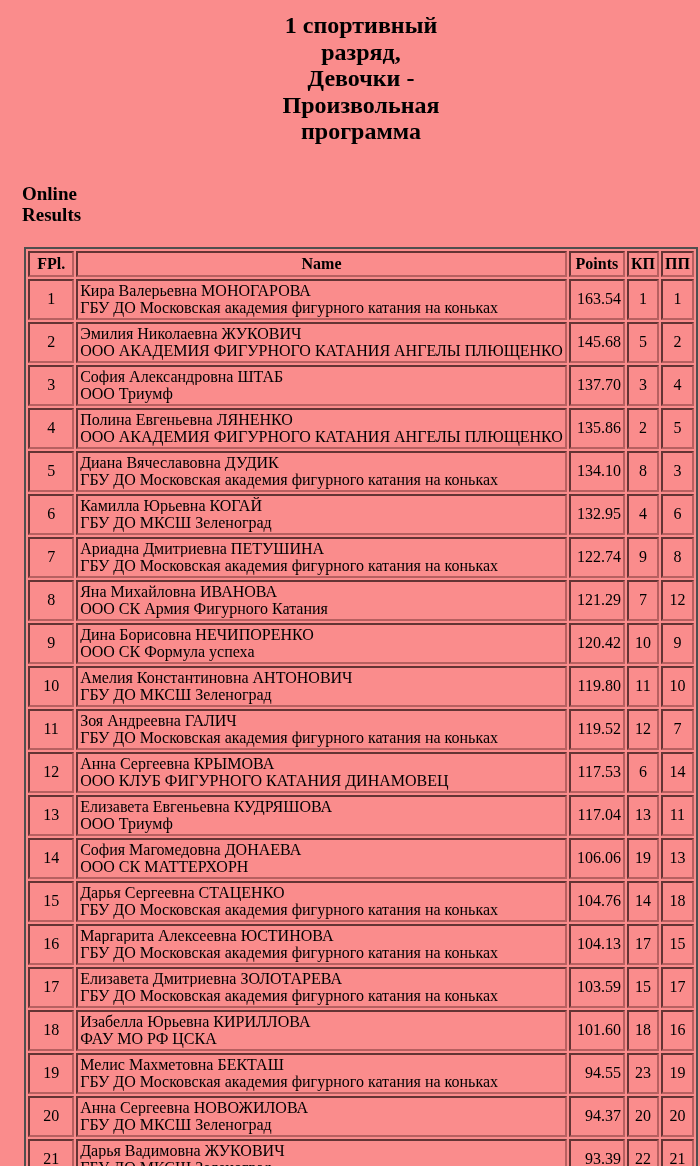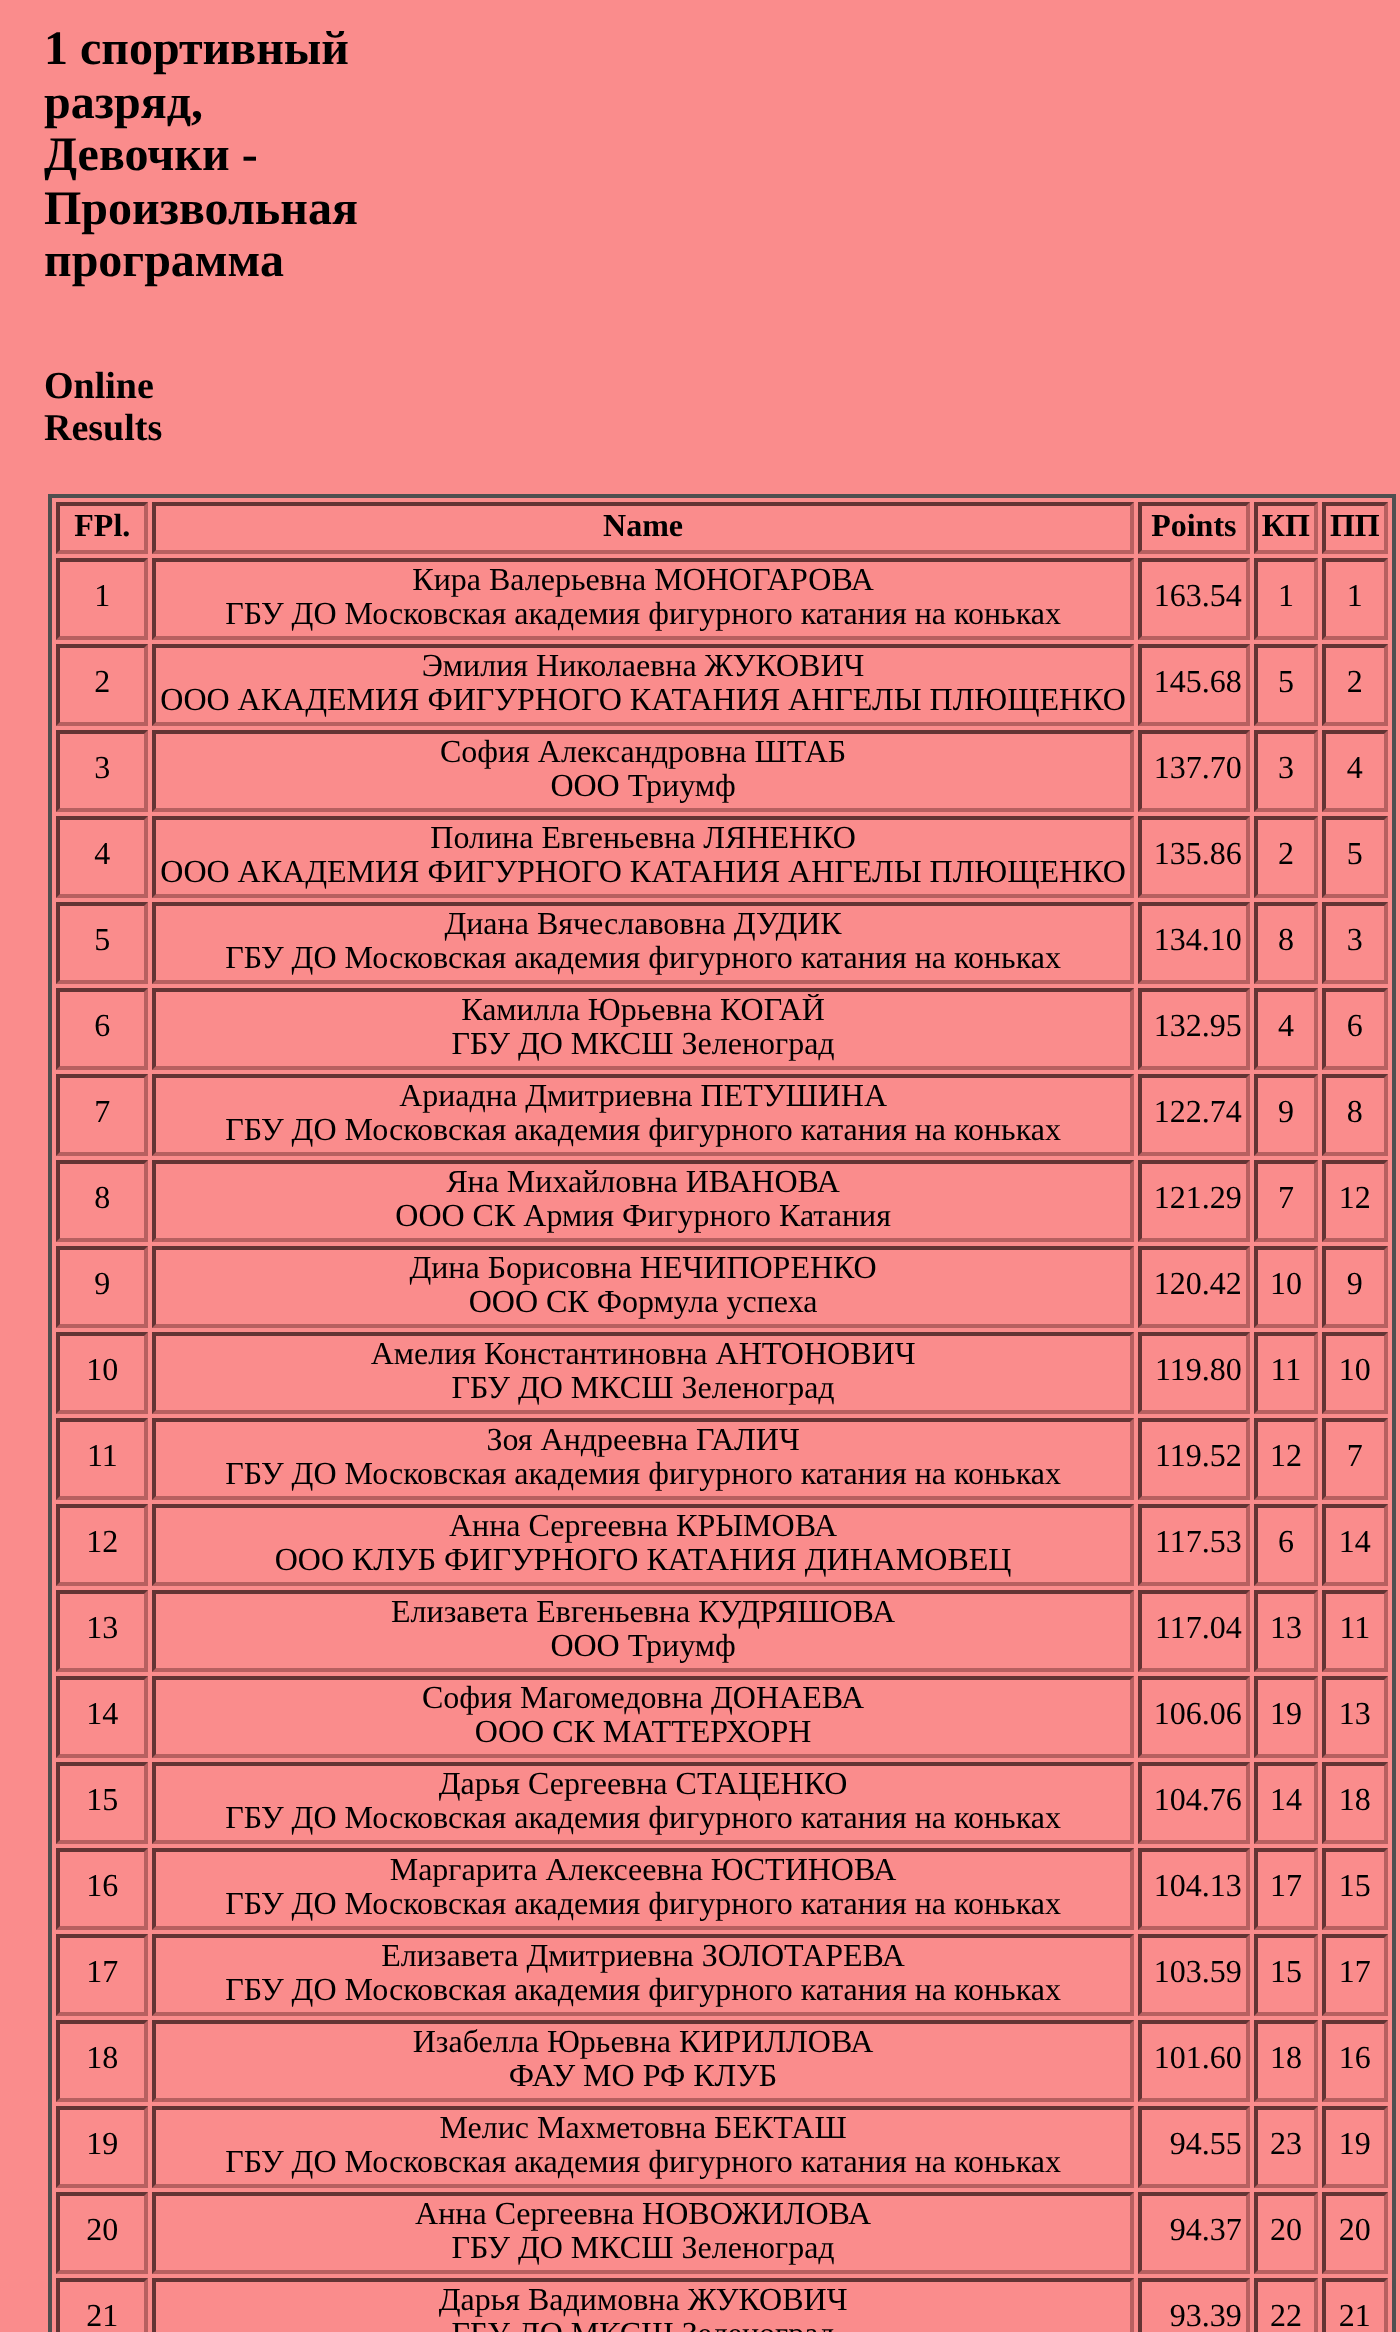--- a/index.html
+++ b/index.html
@@ -14,20 +14,21 @@
     color: #000000;
     font-family: "Liberation Serif", "DejaVu Serif", serif;
     padding-left: 22px;
     box-sizing: border-box;
   }
   .page-title {
     margin: 12px 0 0 0;
     font-size: 24px;
     font-weight: bold;
     line-height: 26.5px;
+    text-align: center;
     white-space: pre-line;
   }
   .page-subtitle {
     margin: 38px 0 21px 0;
     font-size: 19px;
     font-weight: bold;
     line-height: 21.5px;
     white-space: pre-line;
   }
   table.results {
@@ -45,21 +46,21 @@
     padding: 1px 2px;
     overflow: hidden;
     vertical-align: middle;
   }
   table.results th {
     font-weight: bold;
     line-height: 20px;
     white-space: nowrap;
   }
   td.c-fpl  { text-align: center; }
-  td.c-name { text-align: center; }
+  td.c-name { text-align: left; }
   td.c-points { text-align: right; padding-right: 3px; white-space: nowrap; margin-left: 24px; }
   td.c-kp, td.c-pp { text-align: center; }
   .skater, .club {
     line-height: 17.5px;
     white-space: nowrap;
     overflow: hidden;
   }
   col.w-fpl    { width: 46px; }
   col.w-name   { width: 482px; }
   col.w-points { width: 56px; }
@@ -262,21 +263,21 @@
           <div class="club">ГБУ ДО Московская академия фигурного катания на коньках</div>
         </td>
         <td class="c-points">103.59</td>
         <td class="c-kp">15</td>
         <td class="c-pp">17</td>
       </tr>
       <tr>
         <td class="c-fpl">18</td>
         <td class="c-name">
           <div class="skater">Изабелла Юрьевна КИРИЛЛОВА</div>
-          <div class="club">ФАУ МО РФ КЛУБ</div>
+          <div class="club">ФАУ МО РФ ЦСКА</div>
         </td>
         <td class="c-points">101.60</td>
         <td class="c-kp">18</td>
         <td class="c-pp">16</td>
       </tr>
       <tr>
         <td class="c-fpl">19</td>
         <td class="c-name">
           <div class="skater">Мелис Махметовна БЕКТАШ</div>
           <div class="club">ГБУ ДО Московская академия фигурного катания на коньках</div>

